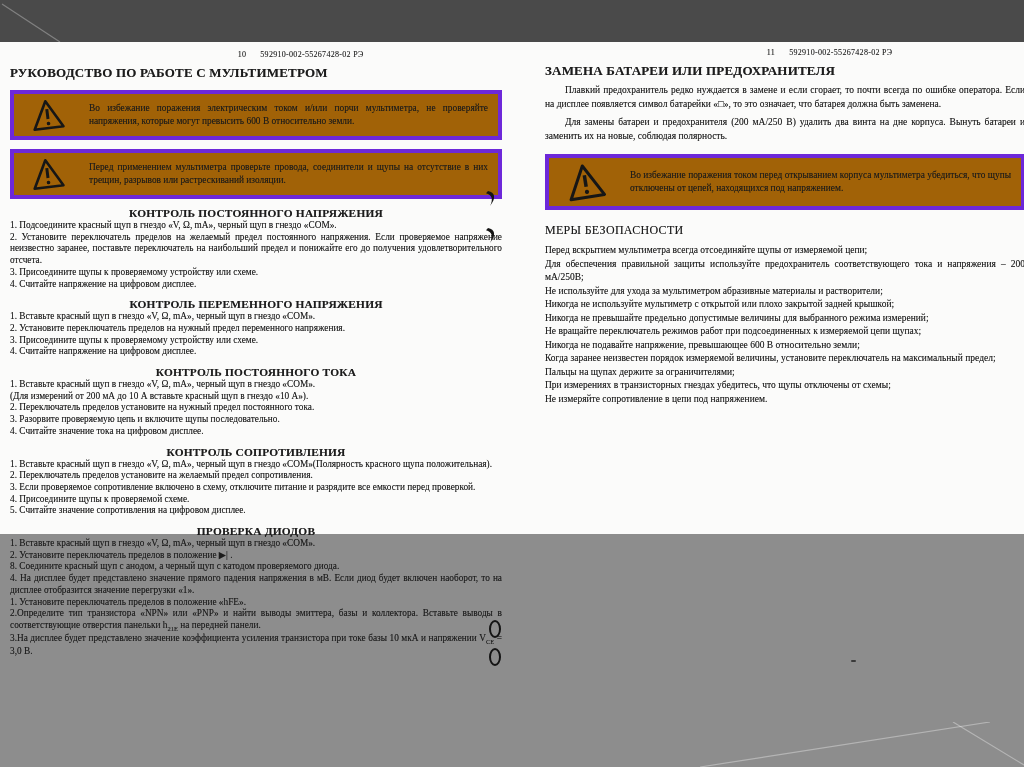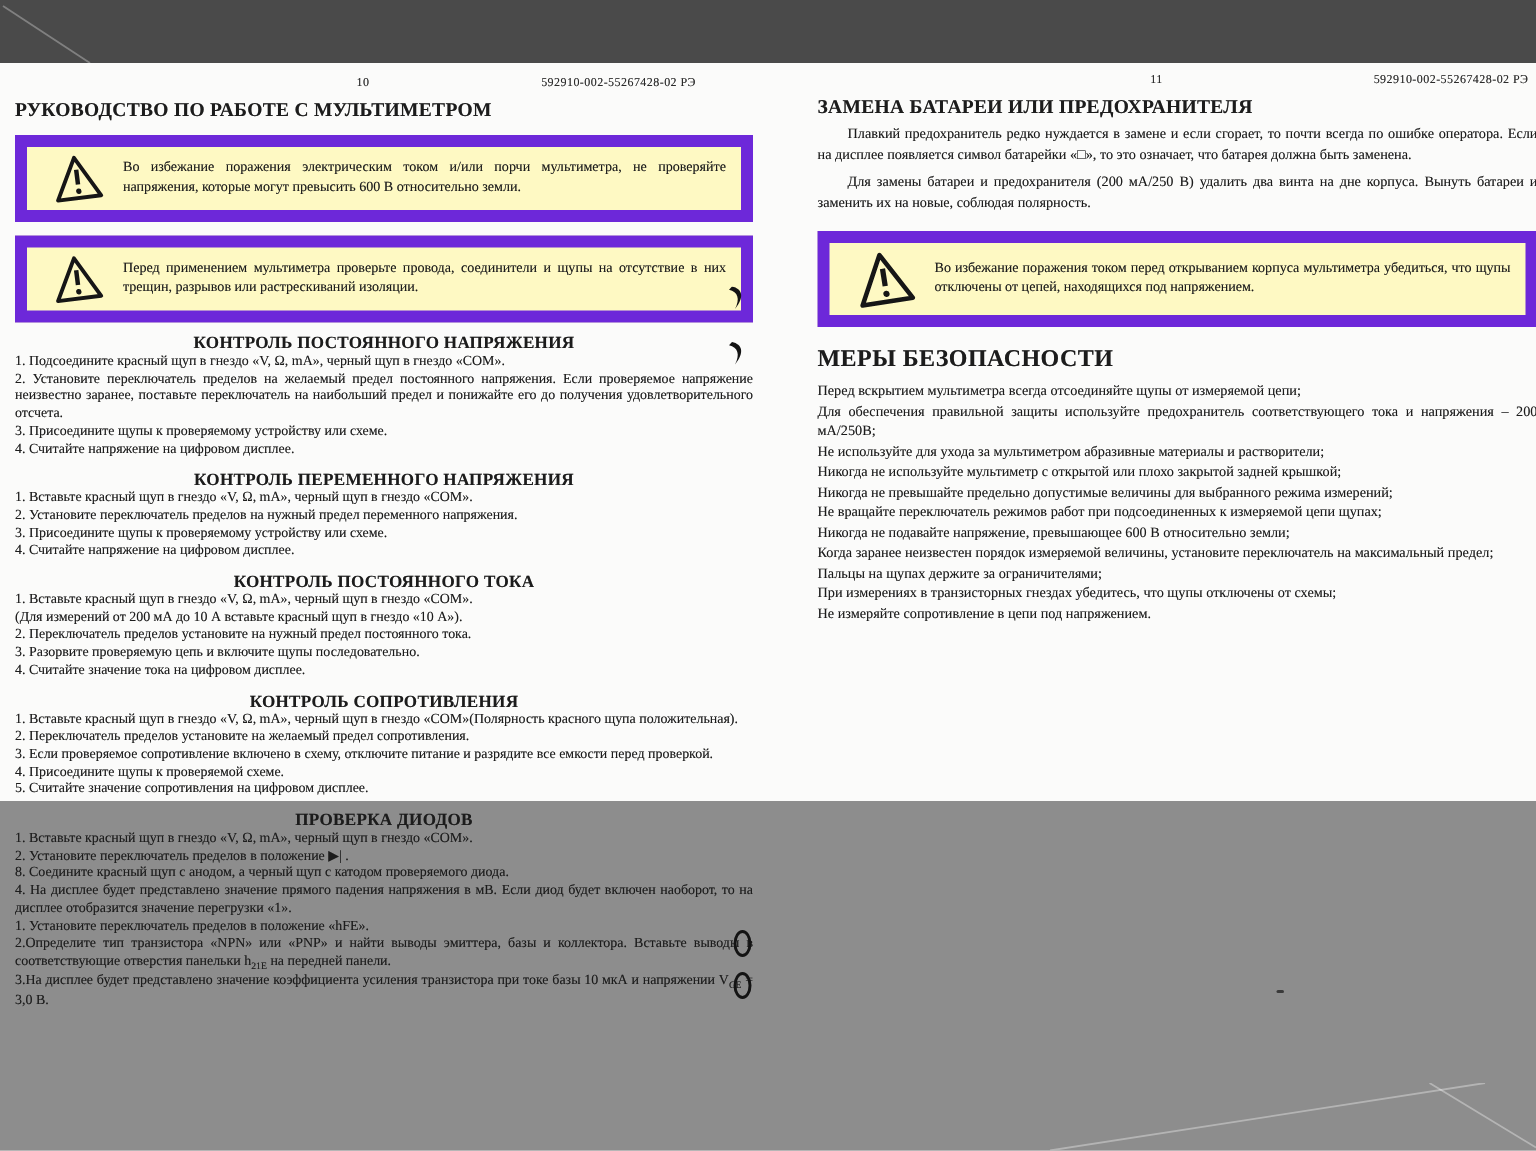--- a/index.html
+++ b/index.html
@@ -15,40 +15,40 @@
   }
   .footer{position:absolute;top:722px;left:0;width:1024px;height:45px;background:#8d8d8d;}
   .deco-svg{position:absolute;top:0;left:0;width:100%;height:100%;display:block;}
 
   .page{position:absolute;color:#1c1c1c;text-shadow:0 0 .4px rgba(20,20,20,.45);}
   .page-left{left:10px;top:8px;width:492px;}
   .page-right{left:545px;top:6px;width:480px;}
 
   .page-head{display:grid;grid-template-columns:1fr auto 1fr;font-size:8px;color:#2b2b2b;letter-spacing:.3px;}
   .page-head .num{text-align:center;transform:translateX(-14px);}
-  .page-head .code{text-align:right;padding-right:38px;}
+  .page-head .code{padding-right:38px;}
   .page-right .page-head .code{padding-right:6px;}
 
   .doc-title{font-size:13px;font-weight:bold;margin:6px 0 0;letter-spacing:.2px;}
 
   .warnbox{
-    display:flex;align-items:center;gap:12px;
-    border:8px solid #6d28d9;margin-top:9px;padding:4px 10px 4px 16px;
-    background:#fef9c3;
+    display:flex;align-items:center;gap:23px;
+    border:4px solid #6d28d9;margin-top:9px;padding:4px 10px 4px 16px;
+    background:#a16207;
   }
   .warnbox .wicon{flex:0 0 auto;}
   .warnbox .wtext{font-size:9.4px;line-height:1.4;text-align:justify;}
 
   .sec-heading{font-size:11.4px;font-weight:bold;margin:8px 0 1px;letter-spacing:.2px;text-align:center;}
   .sec-heading sub{font-size:7.5px;}
   .item{font-size:9.3px;line-height:1.26;margin:0;text-align:justify;}
   .item sub{font-size:6.5px;}
 
   .para{font-size:9.5px;line-height:1.48;text-align:justify;text-indent:20px;margin:4px 0 0;}
-  .safety-heading{font-size:16px;font-weight:bold;margin:13px 0 6px;letter-spacing:.3px;}
+  .safety-heading{font-size:12px;font-weight:normal;margin:13px 0 6px;letter-spacing:.3px;}
   .safety-line{font-size:9.5px;line-height:1.42;text-align:justify;margin:0;}
 
   .artifact{position:absolute;}
   .artifact.ring{width:8px;height:14px;border:2px solid #141414;border-radius:50%;}
   .artifact.dash{width:5px;height:2px;background:#3a3a3a;border-radius:1px;}
 </style>
 </head>
 <body>
 
 <div class="topbar">

